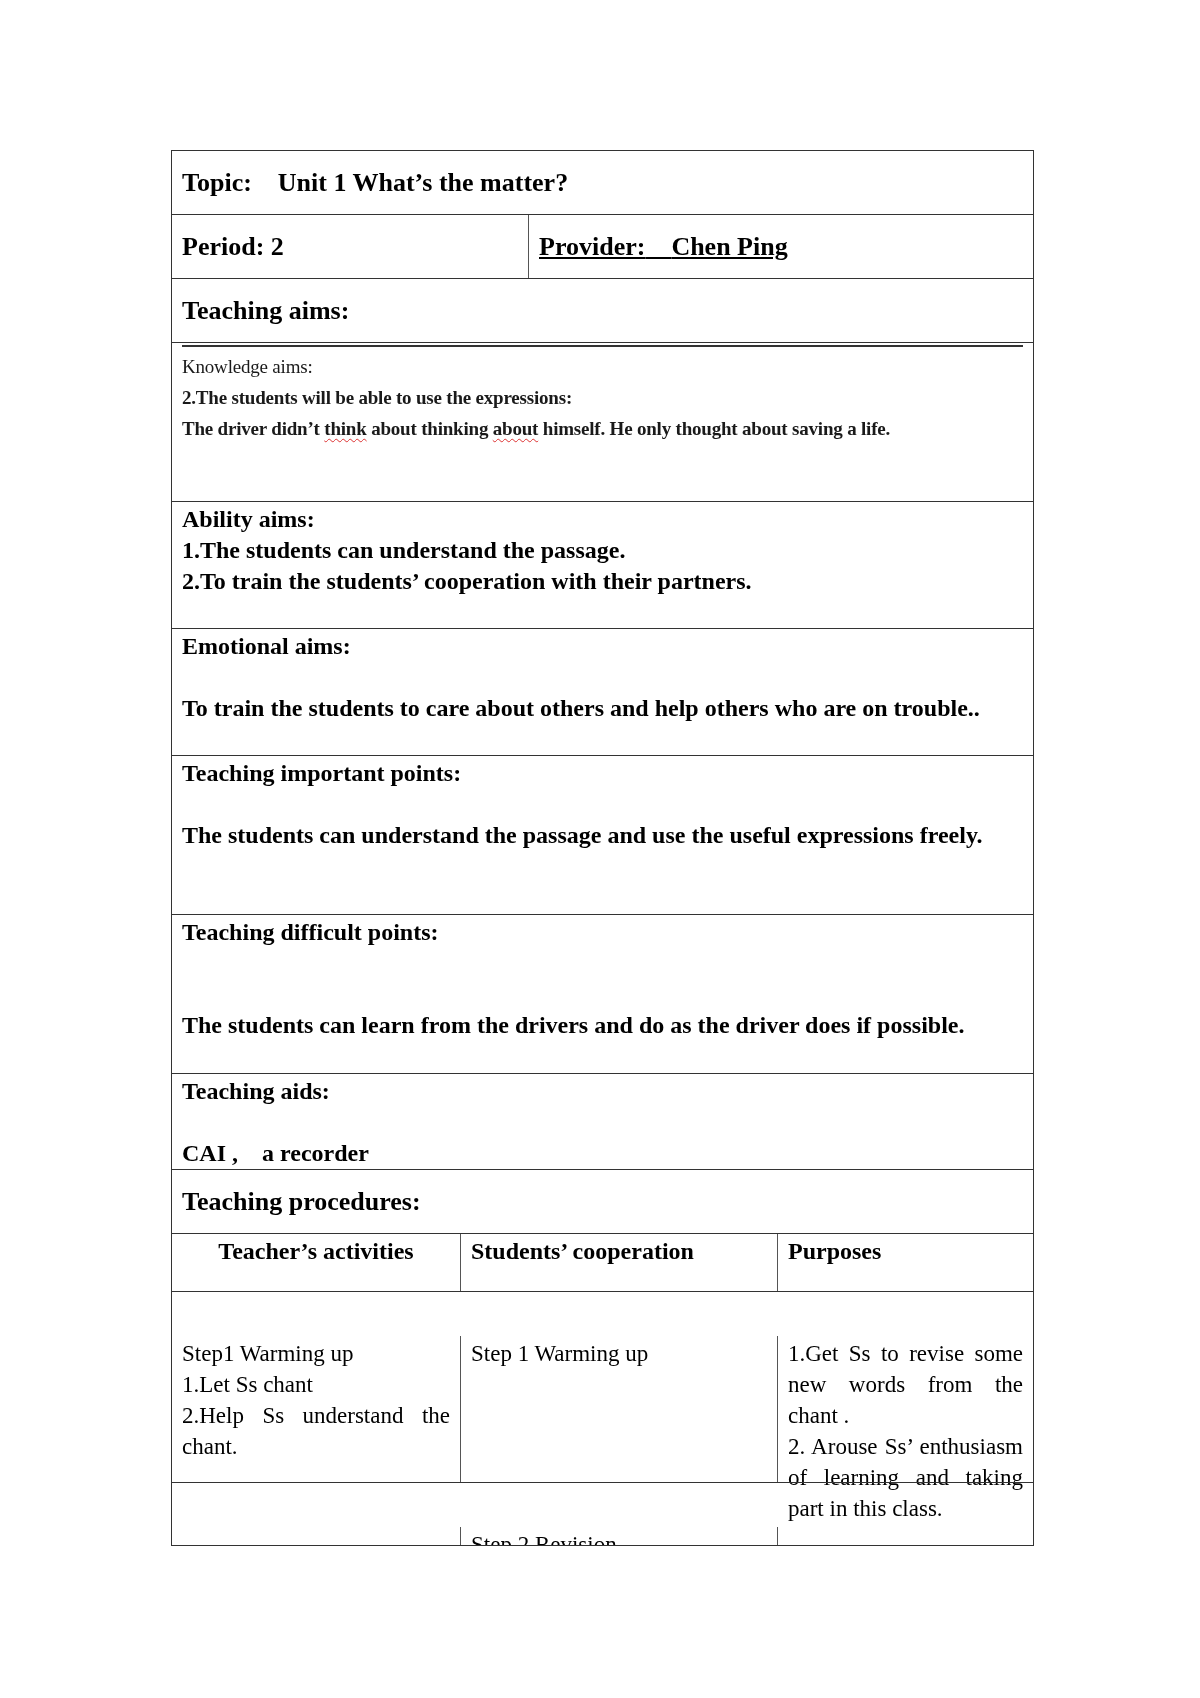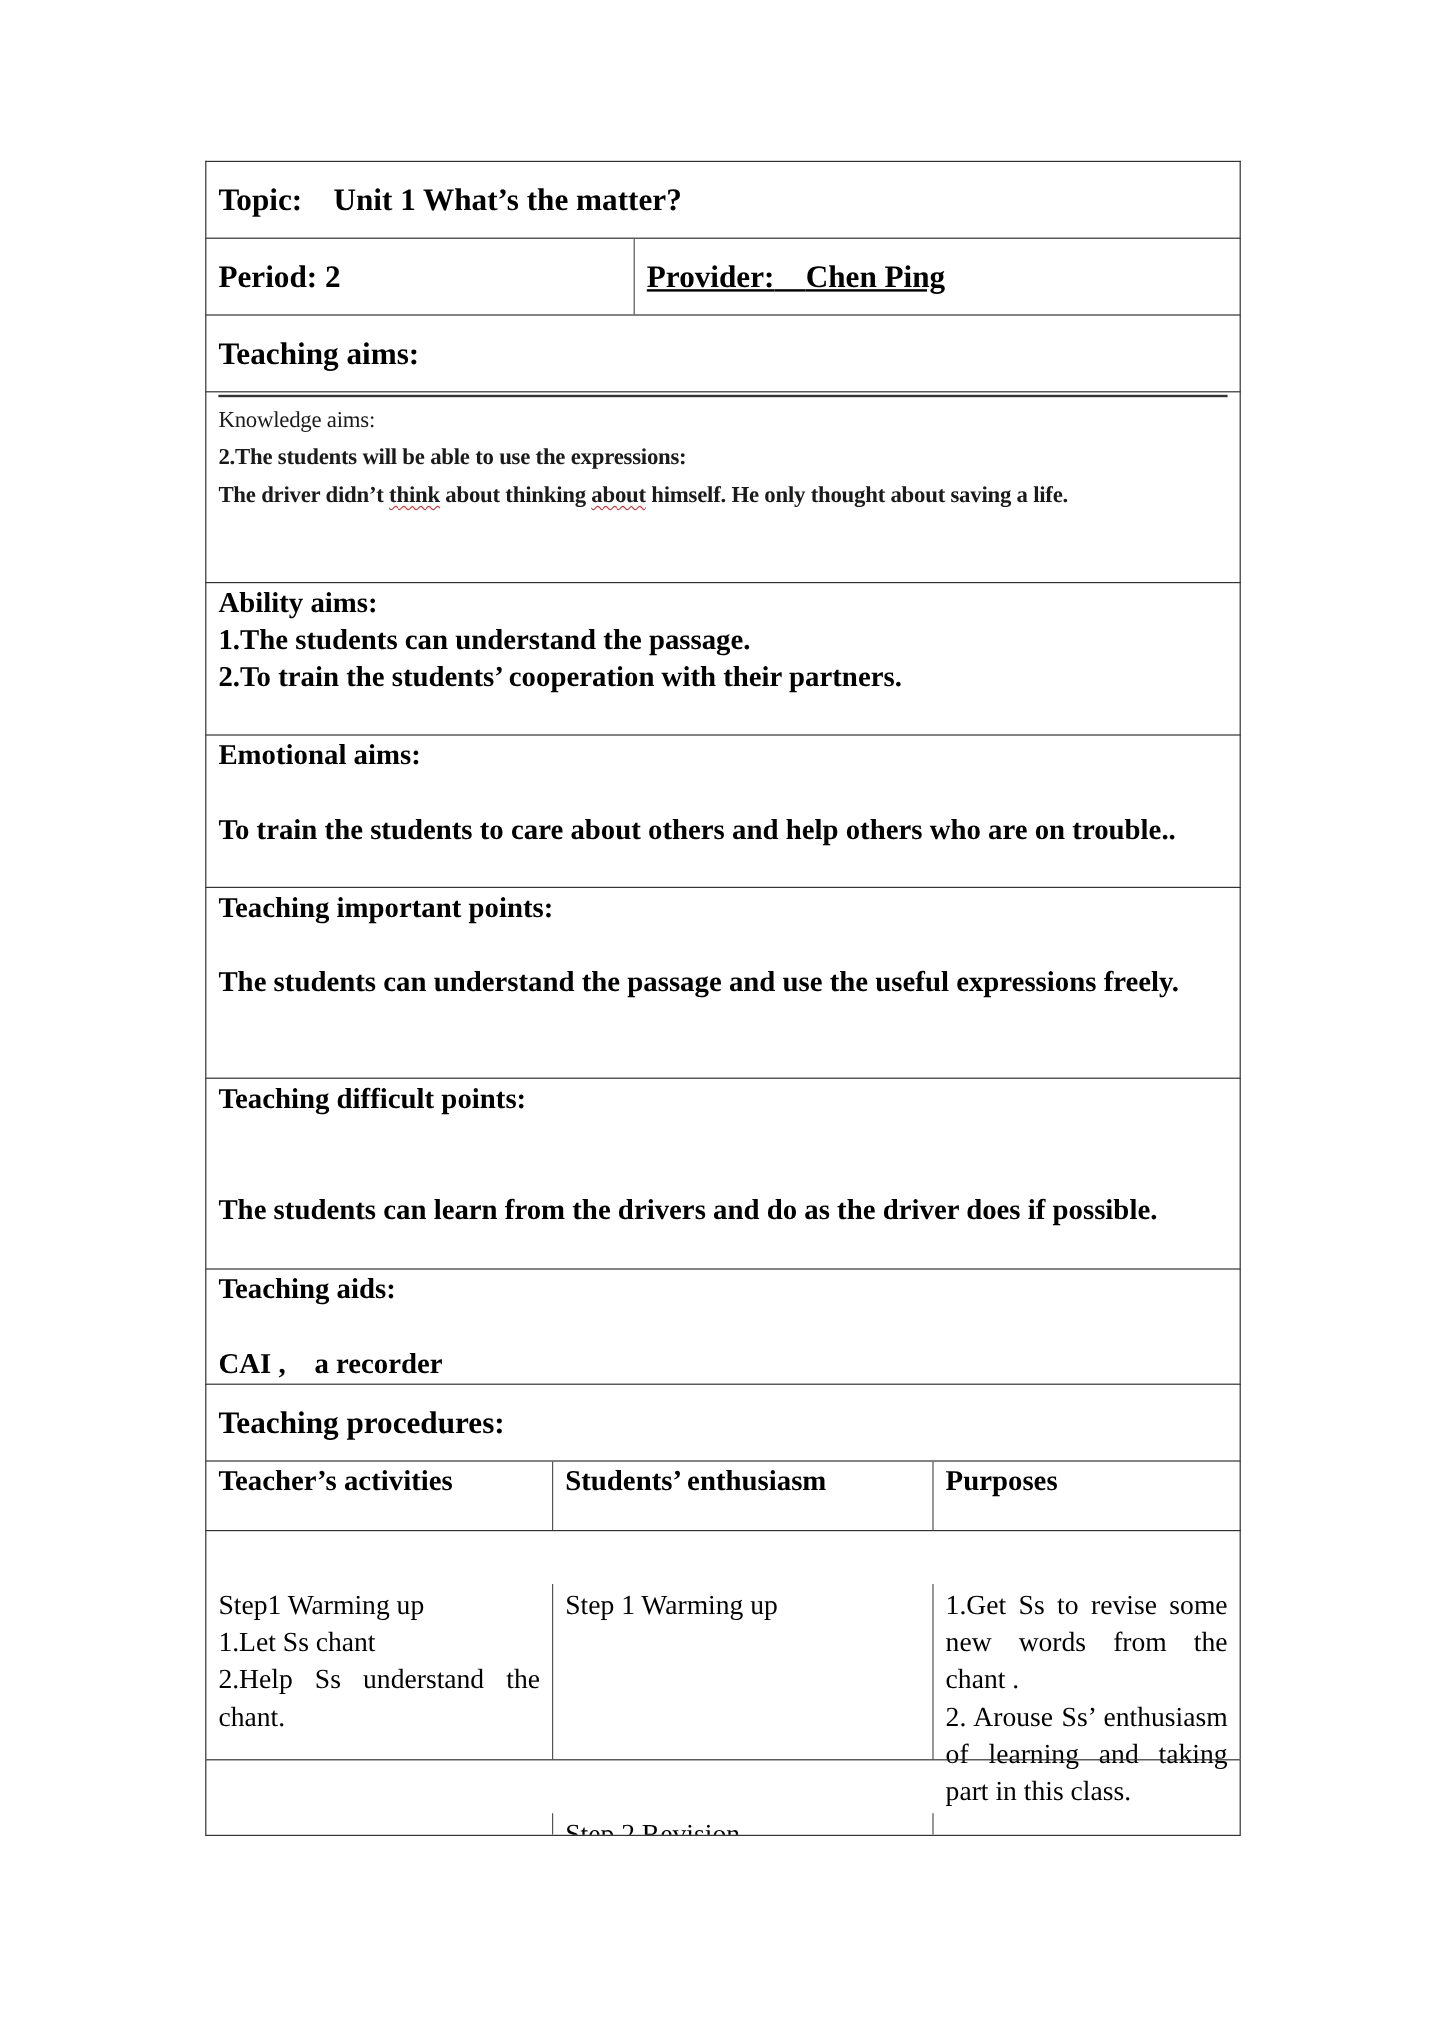--- a/index.html
+++ b/index.html
@@ -1,17 +1,17 @@
 <!DOCTYPE html>
 <html><head>
   <meta charset="utf-8">
   <style>
     html, body { margin: 0; padding: 0; background: #ffffff; }
     body { width: 1200px; height: 1698px; position: relative; font-family: "Liberation Serif", "DejaVu Serif", serif; color: #000; }
-    .page { position: absolute; left: 171px; top: 134px; width: 863px; }
+    .page { position: absolute; left: 171px; top: 150px; width: 863px; }
     .row { position: relative; border-left: 1px solid #333; border-right: 1px solid #333; border-top: 1px solid #333; box-sizing: border-box; }
     .row:last-child { border-bottom: 1px solid #333; }
     .cell { padding: 0 10px; box-sizing: border-box; }
     .h-big { font-weight: bold; font-size: 26px; }
     .body-b { font-weight: bold; font-size: 24px; }
     .body-n { font-size: 23px; margin-top: 44px; }
     .split { display: flex; }
     .split > div { box-sizing: border-box; }
     .vline { border-left: 1px solid #555; }
     .knowledge { font-family: "Liberation Serif", serif; font-weight: bold; font-size: 19px; color: #1a1a1a; letter-spacing: -0.2px; }
@@ -94,22 +94,22 @@
       <p style="height:31px;"></p>
       <p style="white-space:pre;">CAI ,    a recorder</p>
     </div>
   </div>
 
   <div class="row" style="height:64px;">
     <div class="cell h-big" style="line-height:64px;">Teaching  procedures:</div>
   </div>
 
   <div class="row split" style="height:58px;">
-    <div class="cell body-b" style="width:288px; line-height:31px; padding-top:2px;">Teacher’s activities</div>
-    <div class="cell body-b vline" style="width:317px; line-height:31px; padding-top:2px;">Students’ enthusiasm</div>
+    <div class="cell body-b" style="width:288px; line-height:31px; padding-top:2px;text-align:center;">Teacher’s activities</div>
+    <div class="cell body-b vline" style="width:317px; line-height:31px; padding-top:2px;">Students’ cooperation</div>
     <div class="cell body-b vline" style="flex:1; line-height:31px; padding-top:2px;">Purposes</div>
   </div>
 
   <div class="row split" style="height:191px;">
     <div class="cell body-n just" style="width:288px; line-height:31px; padding-top:2px;">
       <p>Step1 Warming up</p>
       <p>1.Let Ss chant</p>
       <p class="just">2.Help Ss understand the chant.</p>
     </div>
     <div class="cell body-n vline" style="width:317px; line-height:31px; padding-top:2px;">

